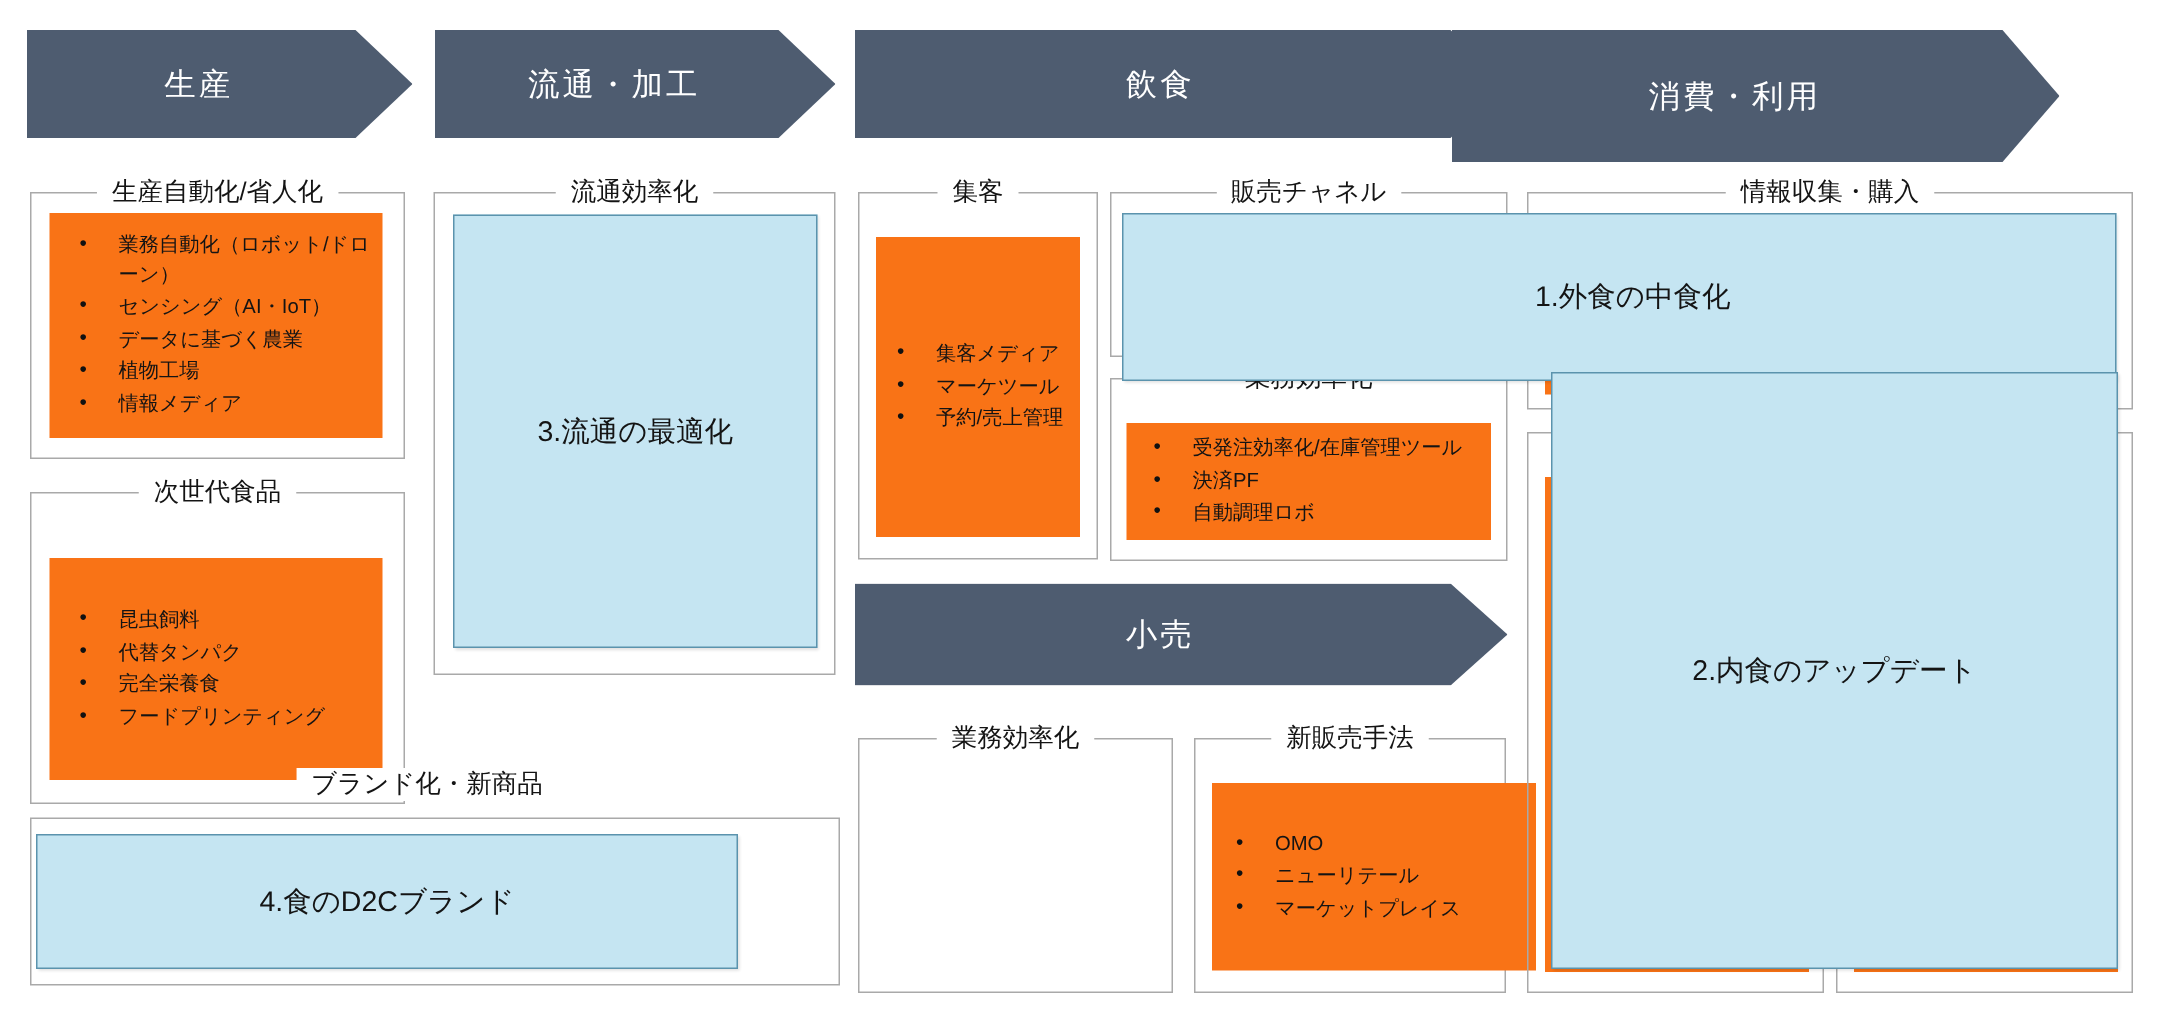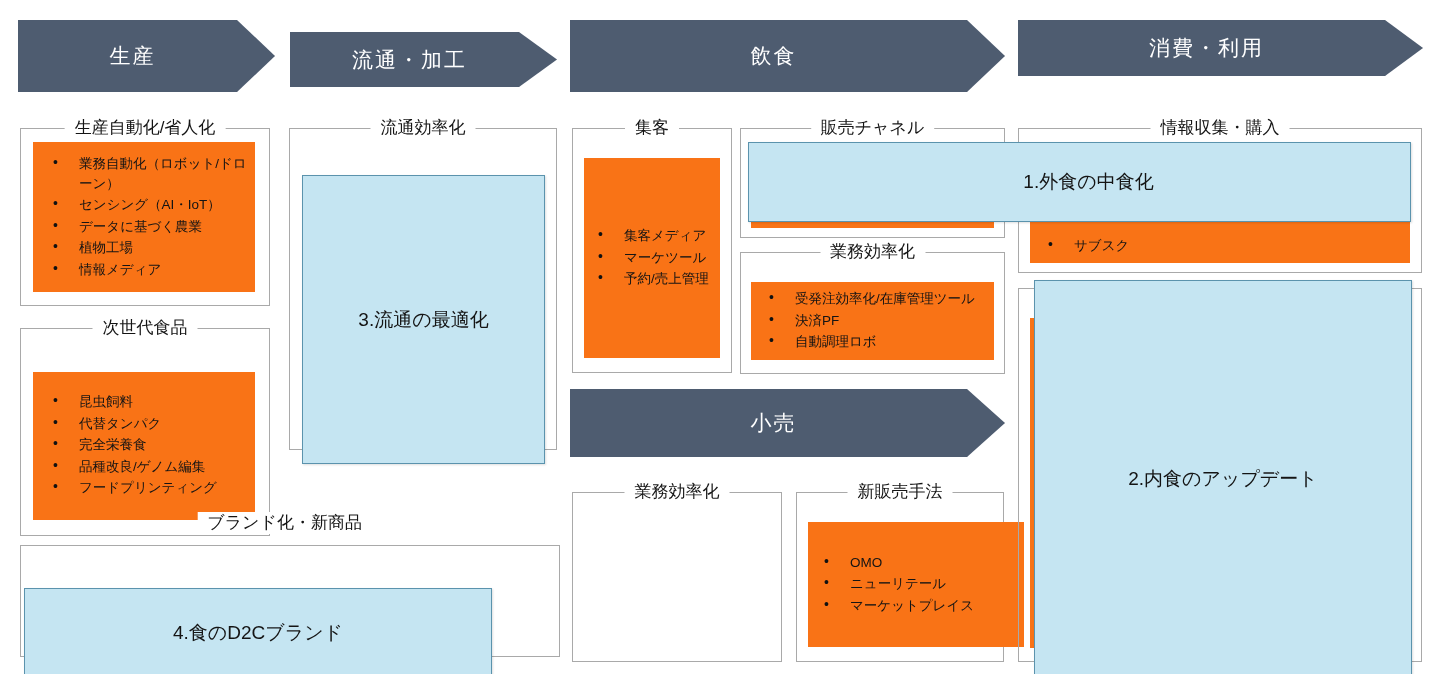--- a/index.html
+++ b/index.html
@@ -80,40 +80,40 @@
     position:absolute;
     background:#c5e5f2;
     border:1px solid #5b93ad;
     box-sizing:border-box;
     display:flex;align-items:center;justify-content:center;
     font-size:19px;
     color:#141414;
     box-shadow:1px 1px 2px rgba(0,0,0,.13);
   }
   .blue.left{justify-content:flex-start;padding-left:18px;}
-  .blue.pad-c{justify-content:center;margin-top:32px;}
+  .blue.pad-c{justify-content:center;}
 </style>
 </head>
 <body>
 
 <div id="stage">
 
   <div class="banner" style="left:18px;top:20px;width:257px;height:72px;">
     <span>生産</span>
   </div>
 
-  <div class="banner" style="left:290px;top:32px;width:267px;height:55px;">
+  <div class="banner" style="left:290px;top:20px;width:267px;height:72px;">
     <span>流通・加工</span>
   </div>
 
   <div class="banner" style="left:570px;top:20px;width:435px;height:72px;">
     <span>飲食</span>
   </div>
 
-  <div class="banner" style="left:1018px;top:20px;width:405px;height:56px;">
+  <div class="banner" style="left:968px;top:20px;width:405px;height:88px;">
     <span>消費・利用</span>
   </div>
 
   <div class="grp" style="left:20px;top:128px;width:250px;height:178px;">
     <div class="grp-title">生産自動化/省人化</div>
   </div>
   <div class="panel" style="left:33px;top:142px;width:222px;height:150px;">
     <ul>
       <li><span>業務自動化（ロボット/ドローン）</span></li>
       <li><span>センシング（AI・IoT）</span></li>
@@ -124,21 +124,20 @@
   </div>
 
   <div class="grp" style="left:20px;top:328px;width:250px;height:208px;">
     <div class="grp-title">次世代食品</div>
   </div>
   <div class="panel" style="left:33px;top:372px;width:222px;height:148px;">
     <ul>
       <li><span>昆虫飼料</span></li>
       <li><span>代替タンパク</span></li>
       <li><span>完全栄養食</span></li>
-      <li><span>品種改良/ゲノム編集</span></li>
       <li><span>フードプリンティング</span></li>
     </ul>
   </div>
 
   <div class="grp" style="left:20px;top:545px;width:540px;height:112px;">
     <div class="grp-title" style="top:-34px;left:49%;">ブランド化・新商品</div>
   </div>
   <div class="blue pad-c" style="left:24px;top:556px;width:468px;height:90px;">
     <span>4.食のD2Cブランド</span>
   </div>
@@ -203,21 +202,21 @@
     <ul style="left:12px;top:auto;bottom:6px;transform:none;">
       <li><span>サブスク</span></li>
     </ul>
   </div>
 
   <div class="grp" style="left:1018px;top:288px;width:198px;height:374px;"></div>
   <div class="grp" style="left:1224px;top:288px;width:198px;height:374px;"></div>
   <div class="panel" style="left:1030px;top:318px;width:176px;height:330px;"></div>
   <div class="panel" style="left:1236px;top:318px;width:176px;height:330px;"></div>
 
-  <div class="blue left" style="left:748px;top:142px;width:663px;height:80px;justify-content:center;">
+  <div class="blue left" style="left:748px;top:142px;width:663px;height:112px;justify-content:center;">
     <span>1.外食の中食化</span>
   </div>
 
   <div class="blue pad-c" style="left:1034px;top:248px;width:378px;height:398px;text-align:center;">
     <span>2.内食のアップデート</span>
   </div>
 
 </div>
 
 </body></html>

